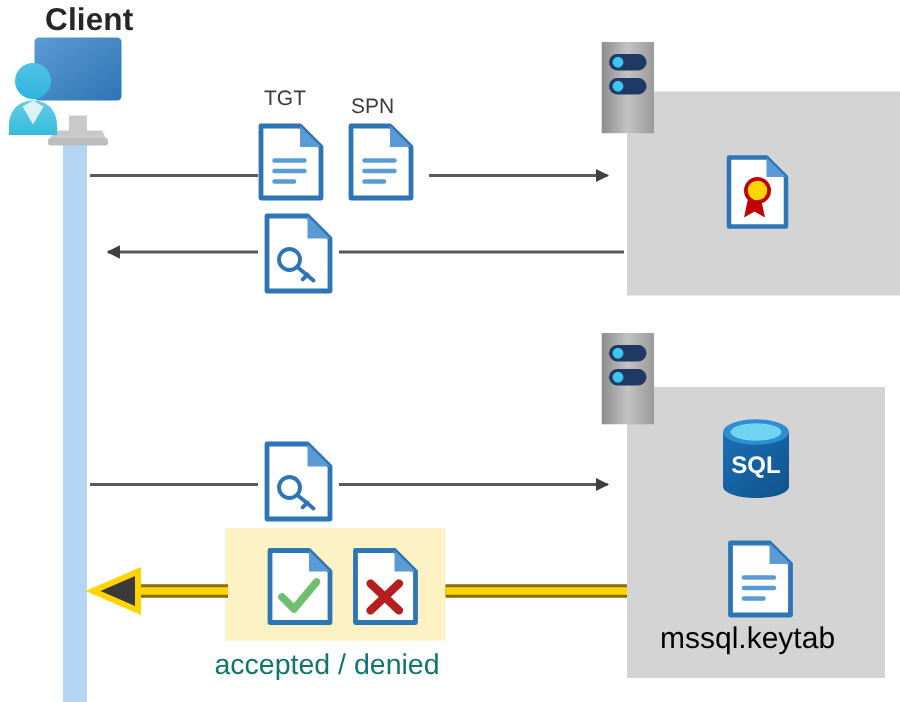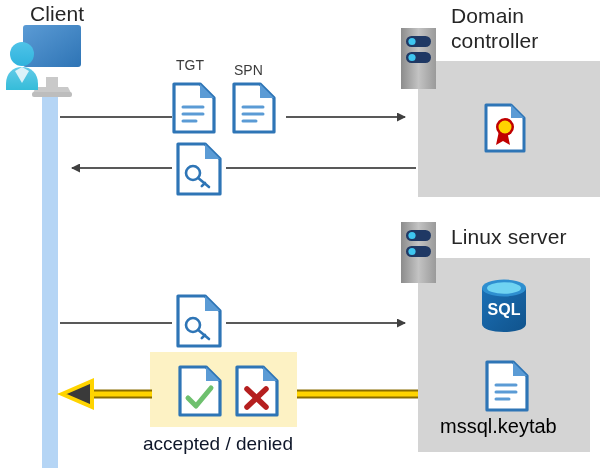--- a/index.html
+++ b/index.html
@@ -2,32 +2,32 @@
 <html><head>
 <meta charset="utf-8">
 <style>
   html,body{margin:0;padding:0;background:#ffffff;}
   body{width:600px;height:468px;position:relative;overflow:hidden;
        font-family:"Liberation Sans","DejaVu Sans",sans-serif;}
   .stage{position:absolute;left:0;top:0;width:600px;height:468px;}
 
   
   .heading{
-    position:absolute;font-weight:normal;color:#262626;letter-spacing:.1px;
+    position:absolute;font-weight:bold;color:#262626;letter-spacing:.1px;
     line-height:1.18;white-space:pre-line;
   }
   #client-title{left:30px;top:2px;font-size:21px;}
   #dc-title{left:451px;top:4px;font-size:21px;}
   #linux-title{left:451px;top:225px;font-size:21px;}
 
   .plain-label{position:absolute;color:#3b3b3b;font-size:14px;}
   #tgt-label{left:176px;top:57px;}
   #spn-label{left:234px;top:62px;}
   #keytab-label{left:440px;top:415px;font-size:20px;color:#000000;}
-  #verdict-label{left:143px;top:433px;font-size:19px;color:#0f172a;}
+  #verdict-label{left:143px;top:433px;font-size:19px;color:#0f766e;}
 
   
   .panel{position:absolute;background:#d4d4d4;}
   #dc-panel{left:418px;top:61px;width:182px;height:136px;}
   #linux-panel{left:418px;top:258px;width:172px;height:194px;}
 
   
   #lifeline{position:absolute;left:42px;top:93px;width:16px;height:375px;
             background:#b5d5f5;}
 
@@ -221,24 +221,21 @@
     <path d="M28,2 l14,14 h-14 z" fill="#5b9bd5"></path>
     <g stroke="#5b9bd5" stroke-width="3" stroke-linecap="round">
       <line x1="11" y1="25" x2="31" y2="25"></line>
       <line x1="11" y1="32" x2="31" y2="32"></line>
       <line x1="11" y1="39" x2="24" y2="39"></line>
     </g>
   </svg>
 
   <div class="heading" id="client-title">Client</div>
 
-  <div class="heading" id="dc-title">Domain
-controller</div>
-
-  <div class="heading" id="linux-title">Linux server</div>
+
 
   <div class="plain-label" id="tgt-label">TGT</div>
 
   <div class="plain-label" id="spn-label">SPN</div>
 
   <div class="plain-label" id="keytab-label">mssql.keytab</div>
 
   <div class="plain-label" id="verdict-label">accepted / denied</div>
 
 </div>

